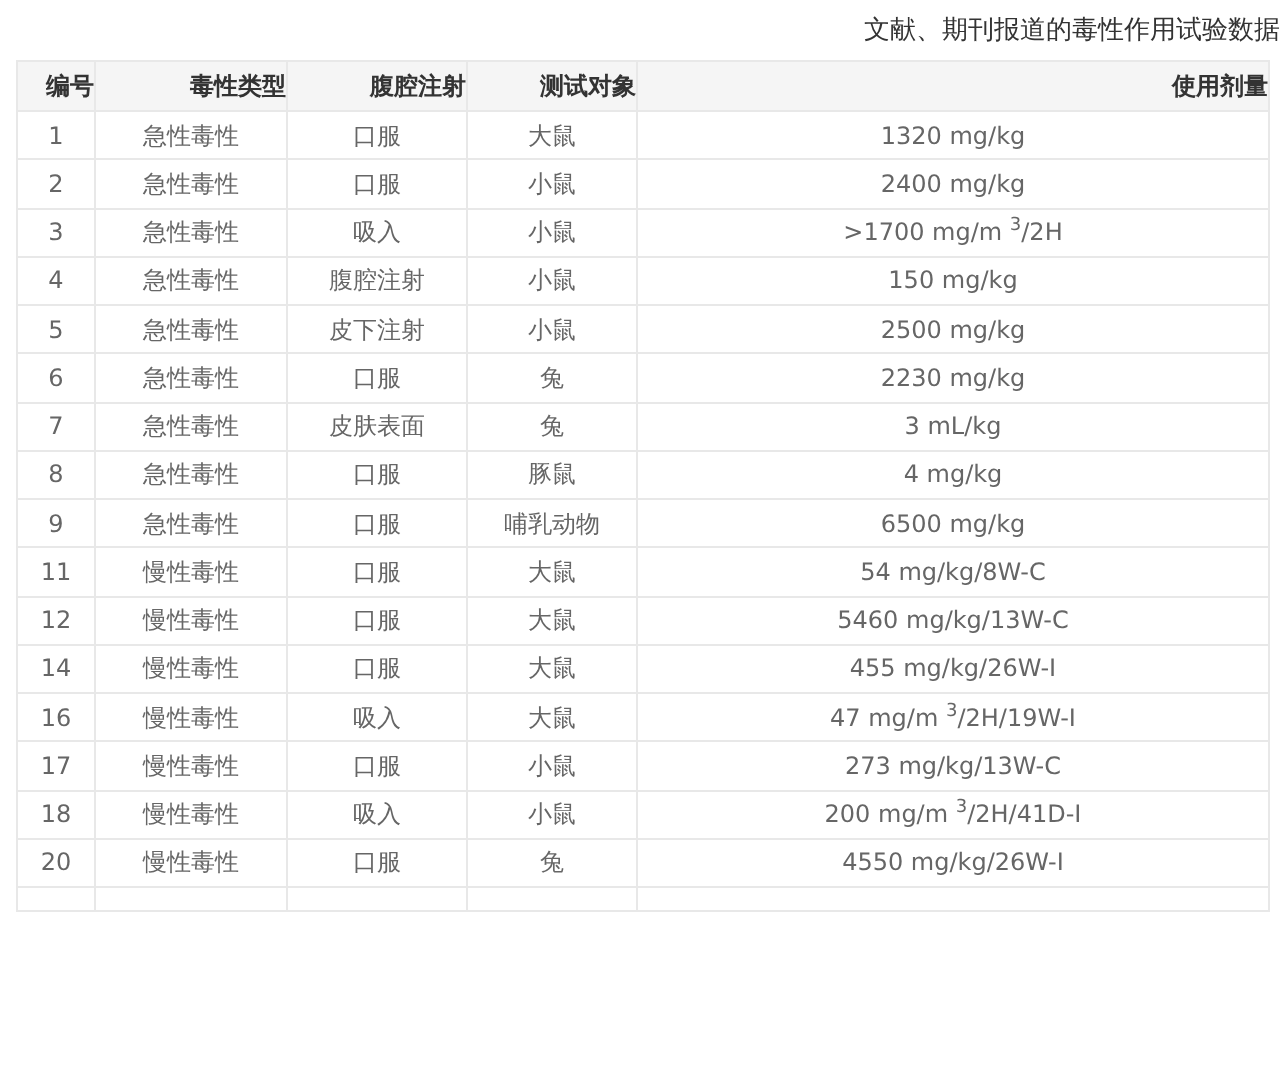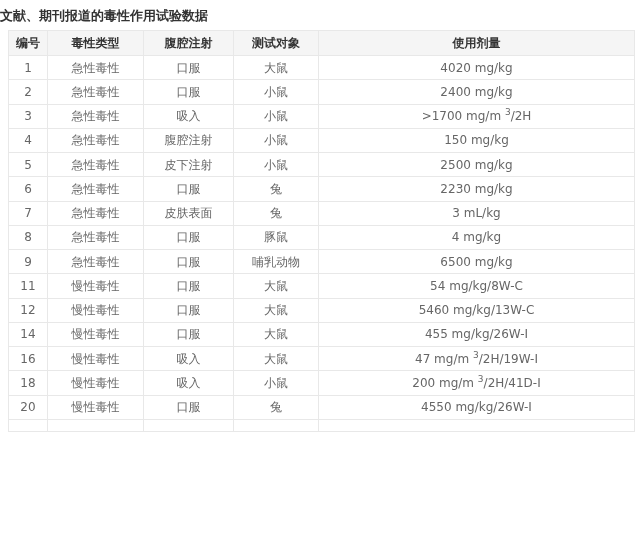--- a/index.html
+++ b/index.html
@@ -8,39 +8,39 @@
     width: 640px;
     height: 544px;
     overflow: hidden;
     background: #ffffff;
     font-family: "DejaVu Sans", sans-serif;
   }
   .title {
     padding-top: 9px;
     padding-bottom: 7px;
     height: 30px;
-    text-align: left;
+    text-align: right;
     font-size: 13px;
-    font-weight: bold;
+    font-weight: normal;
     line-height: 14px;
     color: var(--title-text, #333333);
   }
   table.tox-table {
     border-collapse: collapse;
     table-layout: fixed;
     width: 626px;
     margin-left: 8px;
   }
   table.tox-table th {
     background: var(--header-bg, #f5f5f5);
     color: var(--header-text, #333333);
     font-size: 12px;
     font-weight: bold;
     height: 25px;
-    text-align: center;
+    text-align: right;
     border: 1px solid var(--border, #e8e8e8);
     line-height: 1;
     margin-top: 7px;
   }
   table.tox-table td {
     background: var(--row-bg, #ffffff);
     color: var(--body-text, #666666);
     font-size: 12px;
     height: 24.25px;
     text-align: center;
@@ -83,21 +83,21 @@
         <th>测试对象</th>
         <th>使用剂量</th>
       </tr>
     </thead>
     <tbody>
         <tr>
           <td>1</td>
           <td>急性毒性</td>
           <td>口服</td>
           <td>大鼠</td>
-          <td>4020 mg/kg</td>
+          <td>1320 mg/kg</td>
         </tr>
         <tr>
           <td>2</td>
           <td>急性毒性</td>
           <td>口服</td>
           <td>小鼠</td>
           <td>2400 mg/kg</td>
         </tr>
         <tr>
           <td>3</td>
@@ -168,20 +168,27 @@
           <td>口服</td>
           <td>大鼠</td>
           <td>455 mg/kg/26W-I</td>
         </tr>
         <tr>
           <td>16</td>
           <td>慢性毒性</td>
           <td>吸入</td>
           <td>大鼠</td>
           <td>47 mg/m <sup>3</sup>/2H/19W-I</td>
+        </tr>
+        <tr>
+          <td>17</td>
+          <td>慢性毒性</td>
+          <td>口服</td>
+          <td>小鼠</td>
+          <td>273 mg/kg/13W-C</td>
         </tr>
         <tr>
           <td>18</td>
           <td>慢性毒性</td>
           <td>吸入</td>
           <td>小鼠</td>
           <td>200 mg/m <sup>3</sup>/2H/41D-I</td>
         </tr>
         <tr>
           <td>20</td>

